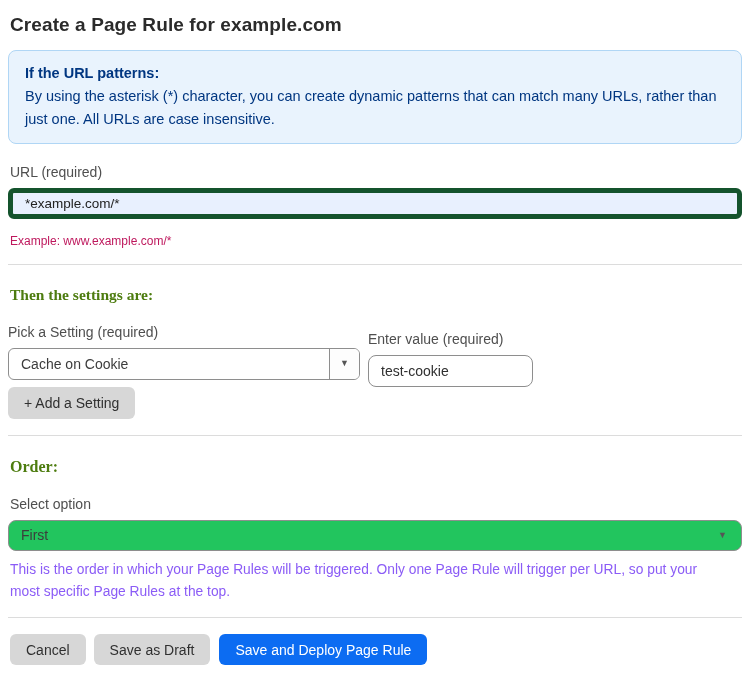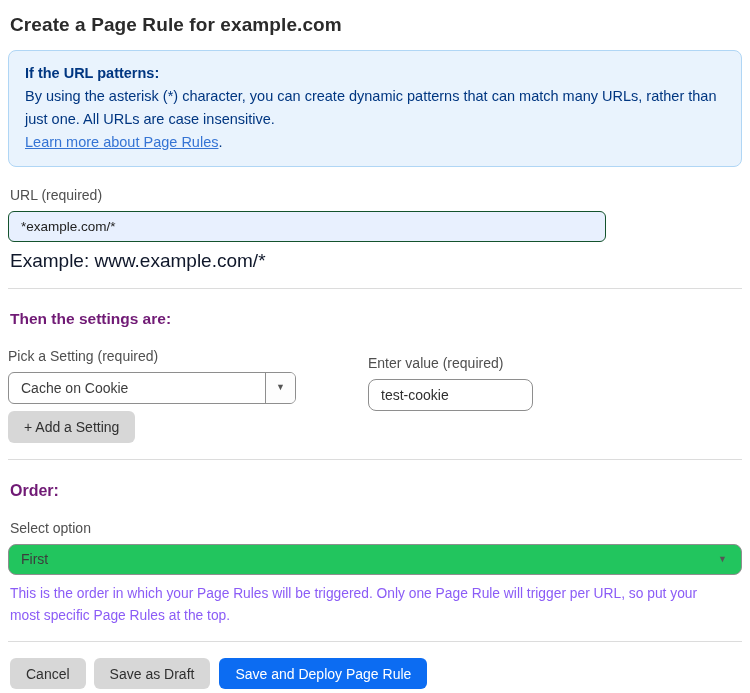--- a/index.html
+++ b/index.html
@@ -34,54 +34,55 @@
     cursor: pointer;
   }
   .field-label {
     font-size: 14px;
     color: #4f4f4f;
     margin-top: 20px;
     margin-bottom: 8px;
   }
   .url-input {
     display: block;
-    width: 598px;
+    width: 734px;
     margin-left: -2px;
     height: 31px;
     background: #e8f0fe;
-    border: 1px solid #14532d;
+    border: 5px solid #14532d;
     border-radius: 6px;
     padding: 0 12px;
     font-size: 13.5px;
     color: #222;
     font-family: inherit;
     outline: none;
   }
   .example-text {
-    font-size: 19px;
-    color: #0f172a;
-    margin-top: 8px;
+    font-size: 12px;
+    color: #be185d;
+    margin-top: 15px;
   }
   .divider {
     border: none;
     border-top: 1px solid #dcdcdc;
     margin: 16px -2px 0 -2px;
   }
   .section-heading {
     font-size: 15.5px;
     font-weight: 700;
-    color: #701a75;
+    color: #4d7c0f;
     margin-top: 21px;
+    font-family: Liberation Serif, serif;
   }
   .settings-row { display: flex; align-items: flex-start; }
   .col-left { width: 340px; margin-left: -2px; }
   .col-right { margin-left: 20px; margin-top: 7px; }
   .select-combo {
     display: flex;
-    width: 288px;
+    width: 352px;
     height: 32px;
     border: 1px solid #8e8e8e;
     border-radius: 6px;
     background: #fff;
     overflow: hidden;
     cursor: pointer;
   }
   .select-combo .select-value {
     flex: 1;
     display: flex;
@@ -166,21 +167,20 @@
 </head>
 <body>
 
 
 
 <h1 class="page-title">Create a Page Rule for example.com</h1>
 
 <div class="info-box">
   <div class="info-heading">If the URL patterns:</div>
   <div>By using the asterisk (*) character, you can create dynamic patterns that can match many URLs, rather than just one. All URLs are case insensitive.</div>
-  <div><a>Learn more about Page Rules</a><span>.</span></div>
 </div>
 
 <div class="field-label">URL (required)</div>
 <input class="url-input" type="text" value="*example.com/*" style="">
 <div class="example-text">Example: www.example.com/*</div>
 
 <hr class="divider">
 
 <h2 class="section-heading">Then the settings are:</h2>
 

